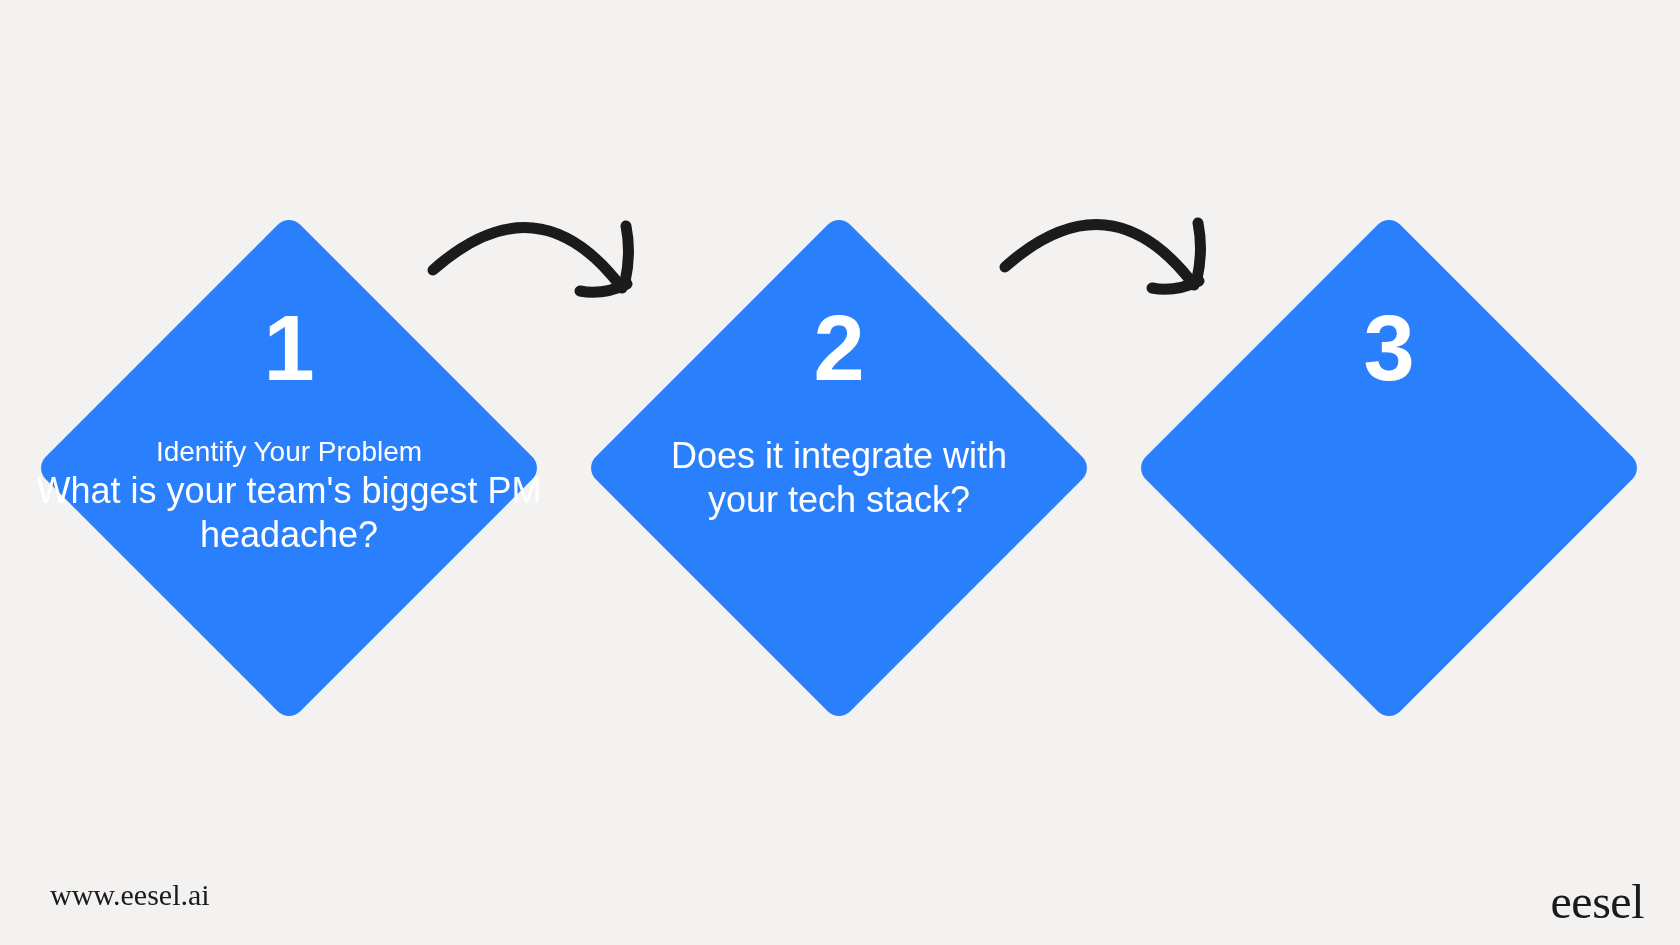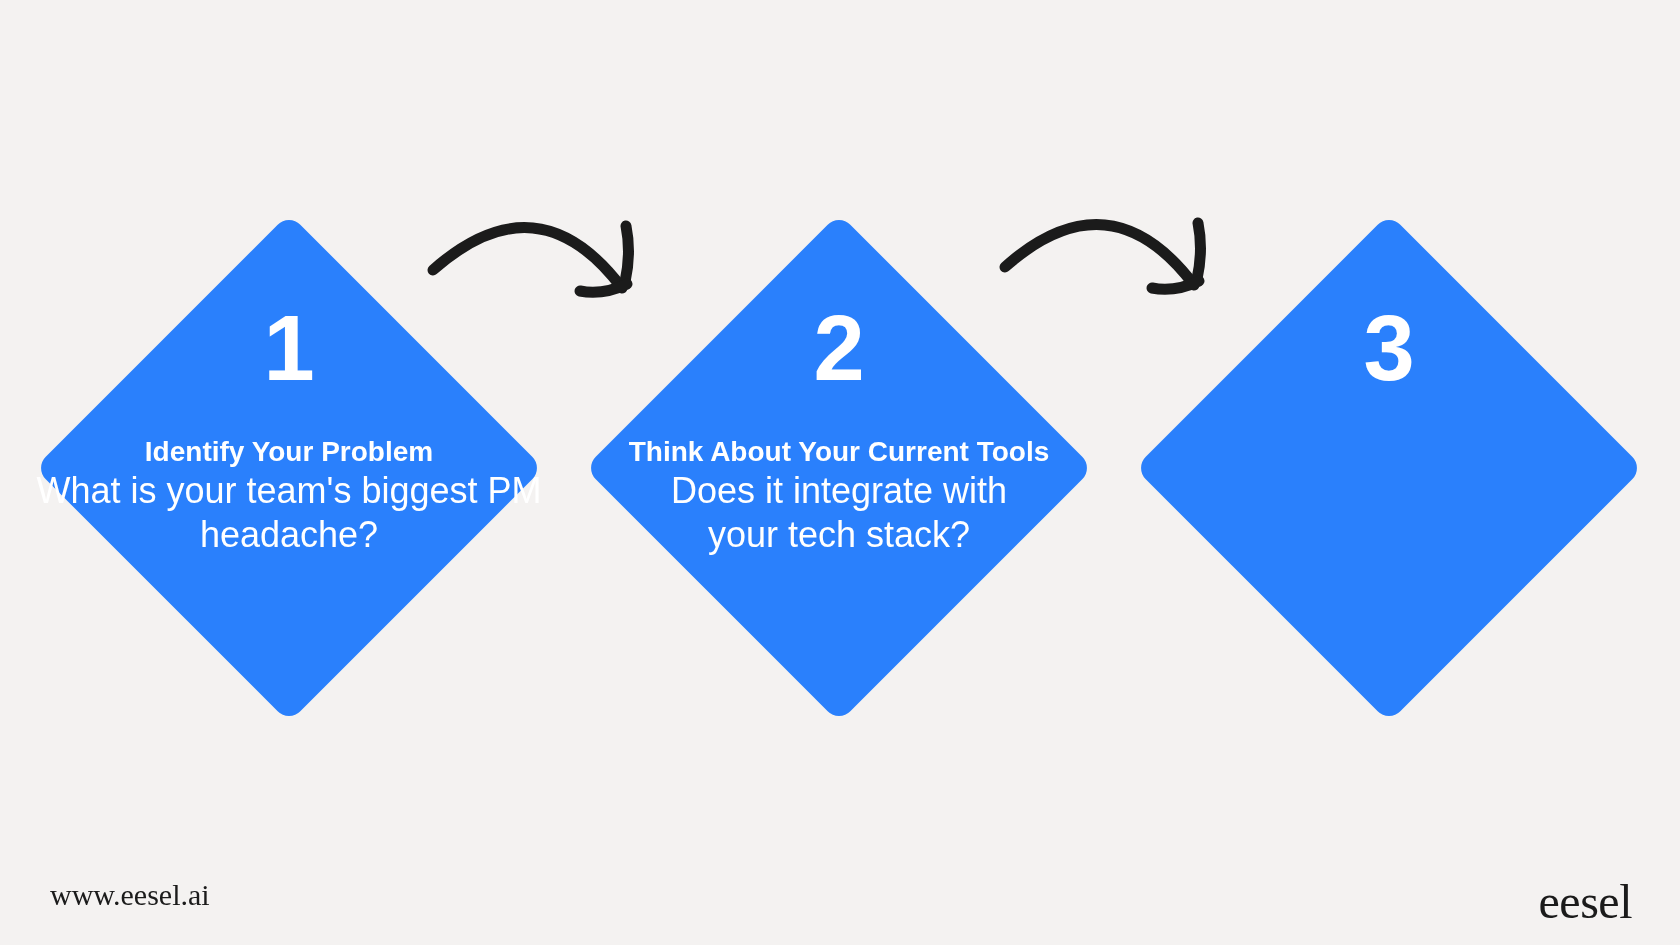--- a/index.html
+++ b/index.html
@@ -37,21 +37,21 @@
   .t2{left:579px;}
   .t3{left:1129px;}
   .num{
     font-size:92px;
     font-weight:700;
     line-height:1;
     margin:0 0 40px 0;
   }
   .title{
     font-size:28px;
-    font-weight:700;
+    font-weight:400;
     line-height:1.25;
   }
   .desc{
     font-size:36px;
     font-weight:400;
     line-height:1.22;
     white-space:pre-line;
   }
   .arrow{
     position:absolute;
@@ -64,21 +64,21 @@
   .site{
     position:absolute;
     left:50px;top:878px;
     font-family:"Liberation Serif", serif;
     font-size:30px;
     color:var(--ink);
     text-align:center;
   }
   .logo{
     position:absolute;
-    right:48px;top:874px;
+    right:36px;top:874px;
     font-family:"Liberation Serif", serif;
     font-size:48px;
     letter-spacing:-0.5px;
     color:var(--ink);
   }
 </style>
 </head>
 <body>
 
 <div class="canvas">
@@ -95,21 +95,20 @@
     <svg viewBox="0 0 212 82" fill="none" xmlns="http://www.w3.org/2000/svg">
       <path d="M5 52 Q 110 -41 194 70" stroke="currentColor" stroke-width="11" stroke-linecap="round"></path>
       <path d="M198 8 C 202 28 201 46 197 64" stroke="currentColor" stroke-width="11" stroke-linecap="round"></path>
       <path d="M152 73 C 166 76 180 75 199 66" stroke="currentColor" stroke-width="11" stroke-linecap="round"></path>
     </svg>
   </div>
 
   <div class="diamond d2"></div>
   <div class="step-text t2">
     <div class="num">2</div>
-    <div class="title">Think About Your Current Tools</div>
     <div class="desc">Does it integrate with
 your tech stack?</div>
   </div>
 
   <div class="arrow a2">
     <svg viewBox="0 0 212 82" fill="none" xmlns="http://www.w3.org/2000/svg">
       <path d="M5 52 Q 110 -41 194 70" stroke="currentColor" stroke-width="11" stroke-linecap="round"></path>
       <path d="M198 8 C 202 28 201 46 197 64" stroke="currentColor" stroke-width="11" stroke-linecap="round"></path>
       <path d="M152 73 C 166 76 180 75 199 66" stroke="currentColor" stroke-width="11" stroke-linecap="round"></path>
     </svg>

